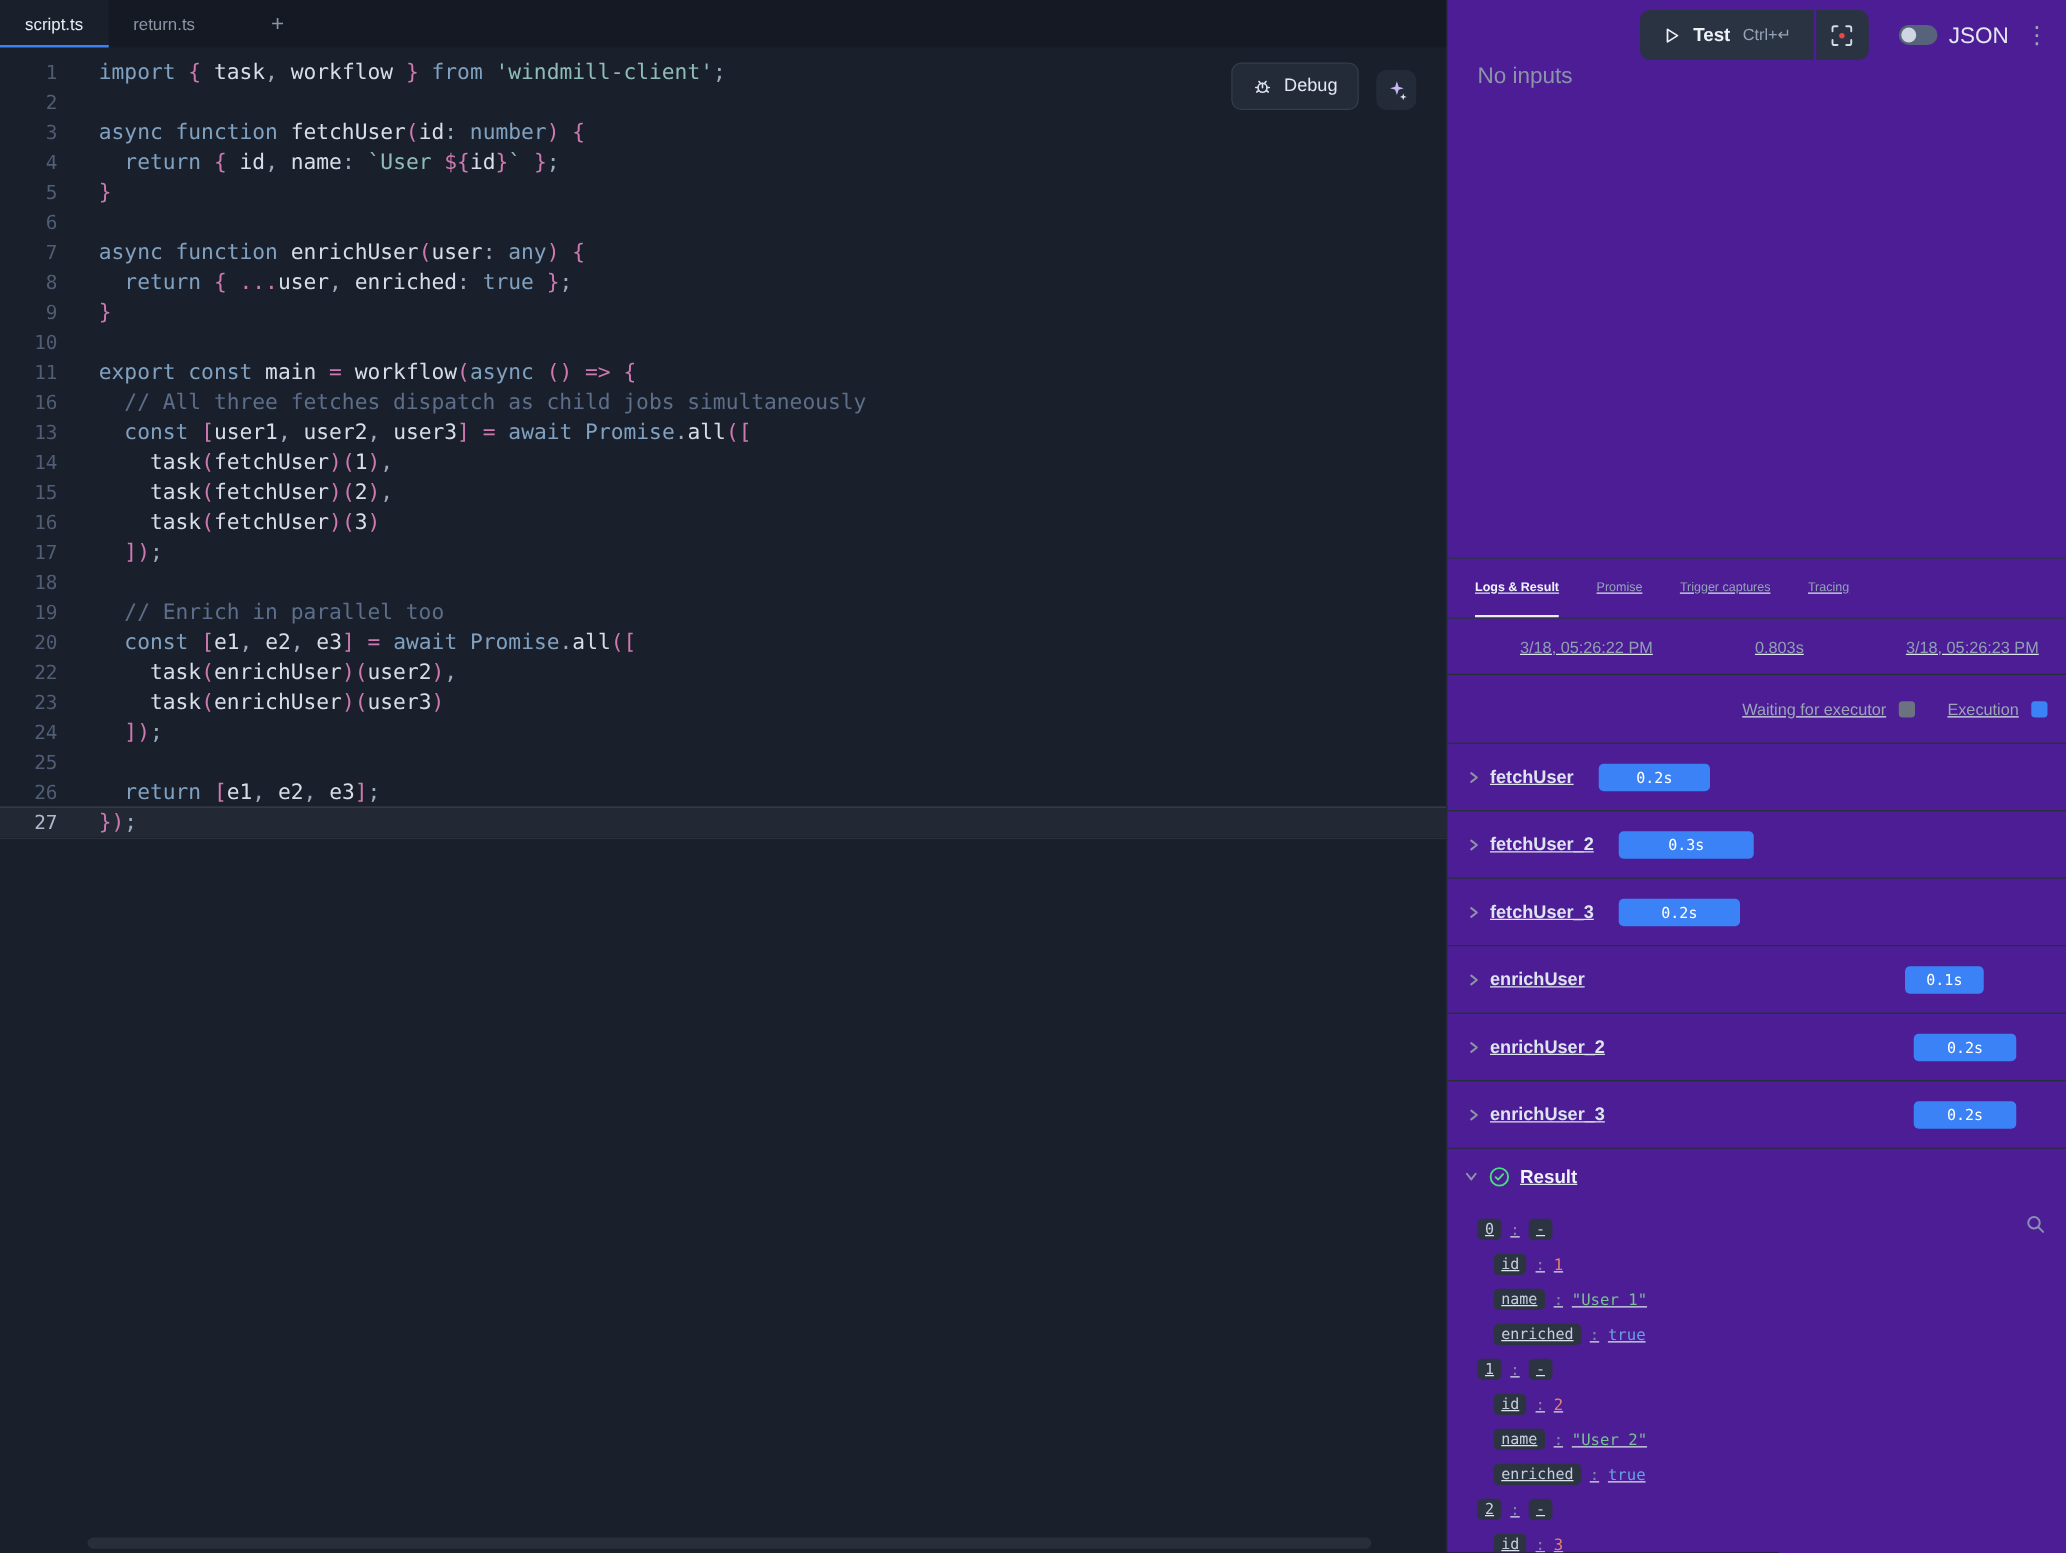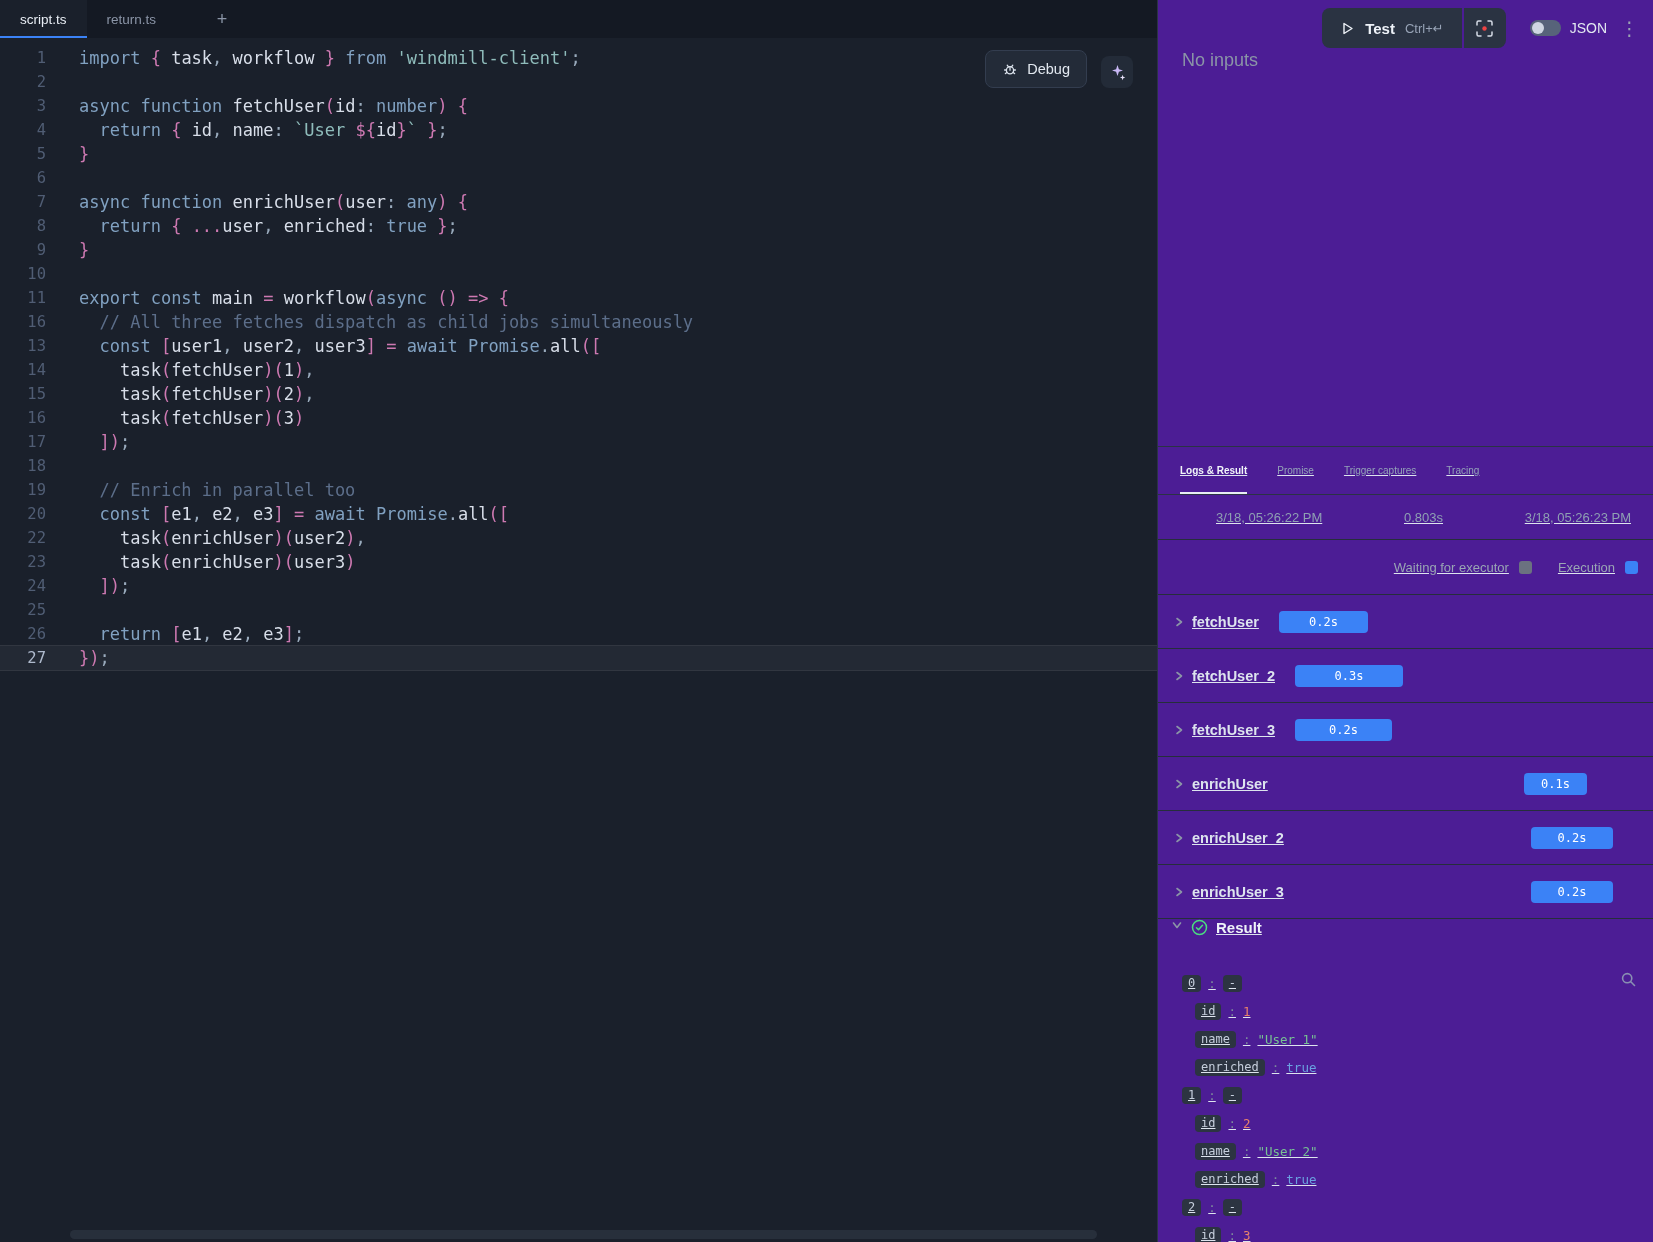--- a/index.html
+++ b/index.html
@@ -43,41 +43,41 @@
 
   .panel-inputs { height:447px; flex:none; border-bottom:1px solid #2b3344; position:relative; }
   .panel-top-controls { position:absolute; top:8px; left:0; right:10px; display:flex; justify-content:flex-end; align-items:center; gap:24px; }
   .test-group { display:flex; gap:2px; }
   .test-btn { height:40px; padding:0 18px; display:flex; align-items:center; gap:10px; background:#2a3342; border:none; border-radius:8px 0 0 8px; color:#eef2f8; font-size:15px; font-weight:600; cursor:pointer; font-family:inherit; }
   .test-btn .kbd { font-weight:400; color:#97a3b6; font-size:13px; }
   .focus-btn { width:42px; height:40px; background:#2a3342; border:none; border-radius:0 8px 8px 0; cursor:pointer; display:flex; align-items:center; justify-content:center; }
   .json-wrap { display:flex; align-items:center; gap:9px; }
   .toggle { width:31px; height:16px; border-radius:9px; background:#57637a; position:relative; display:inline-block; cursor:pointer; }
   .toggle .knob { position:absolute; left:2px; top:2px; width:12px; height:12px; border-radius:50%; background:#cfd6e2; }
-  .toggle-label { color:#e2e8f0; font-size:14px; }
+  .toggle-label { color:#e2e8f0; font-size:18px; }
   .kebab { color:#9aa4b2; font-size:19px; cursor:pointer; padding:0 4px; line-height:1; }
   .no-inputs { position:absolute; top:50px; left:24px; color:#8b95a7; font-size:18px; }
 
   .panel-tabs { height:48px; flex:none; border-bottom:1px solid #2b3344; display:flex; align-items:stretch; padding-left:22px; gap:30px; overflow:hidden; }
   .p-tab { display:flex; align-items:center; font-size:10px; color:#94a3b8; cursor:pointer; position:relative; white-space:nowrap; }
   .p-tab.active { color:#f1f5f9; font-weight:700; }
   .p-tab.active::after { content:""; position:absolute; left:0; right:0; bottom:0; height:2px; background:#e8edf4; }
 
   .run-meta { height:45px; flex:none; border-bottom:1px solid #262e3b; display:flex; align-items:center; justify-content:space-between; padding:0 22px 0 58px; color:#8fa0b3; font-size:13px; }
 
   .legend { height:55px; flex:none; border-bottom:1px solid #262e3b; display:flex; align-items:center; justify-content:flex-end; gap:10px; padding-right:15px; color:#9aa6b4; font-size:13px; }
   .swatch { width:13px; height:13px; border-radius:3px; display:inline-block; }
   .legend .sep { width:6px; }
 
   .job-row { height:54px; border-bottom:1px solid #262e3b; position:relative; display:flex; align-items:center; padding-left:15px; cursor:pointer; }
   .job-chevron { margin-right:7px; display:flex; }
   .job-name { font-size:14.5px; font-weight:600; color:#dde4ee; }
   .job-badge { position:absolute; top:50%; transform:translateY(-50%); height:22px; border-radius:4px; color:#fff; font-family:"DejaVu Sans Mono","Liberation Mono",monospace; font-size:12px; display:flex; align-items:center; justify-content:center; }
 
-  .result-header { height:44px; flex:none; display:flex; align-items:flex-start; gap:8px; padding-left:13px; cursor:pointer; }
+  .result-header { height:44px; flex:none; display:flex; align-items:center; gap:8px; padding-left:13px; cursor:pointer; }
   .result-title { font-size:15px; font-weight:700; color:#eef2f8; }
 
   .result-body { flex:1; position:relative; padding-top:6px; overflow:hidden; }
   .r-row { height:28px; display:flex; align-items:center; font-family:"DejaVu Sans Mono","Liberation Mono",monospace; font-size:12.5px; }
   .chip { background:#2c3441; color:#c6cfdd; border-radius:4px; padding:1.5px 6px; font-size:12px; cursor:pointer; }
   .r-colon { color:#7d8a9c; margin:0 7px; }
   .r-val.number { color:#e8836b; }
   .r-val.string { color:#77c193; }
   .r-val.boolean { color:#6aa1e0; }
   .search-icon { position:absolute; top:8px; right:16px; cursor:pointer; opacity:.85; background:none; border:none; }

